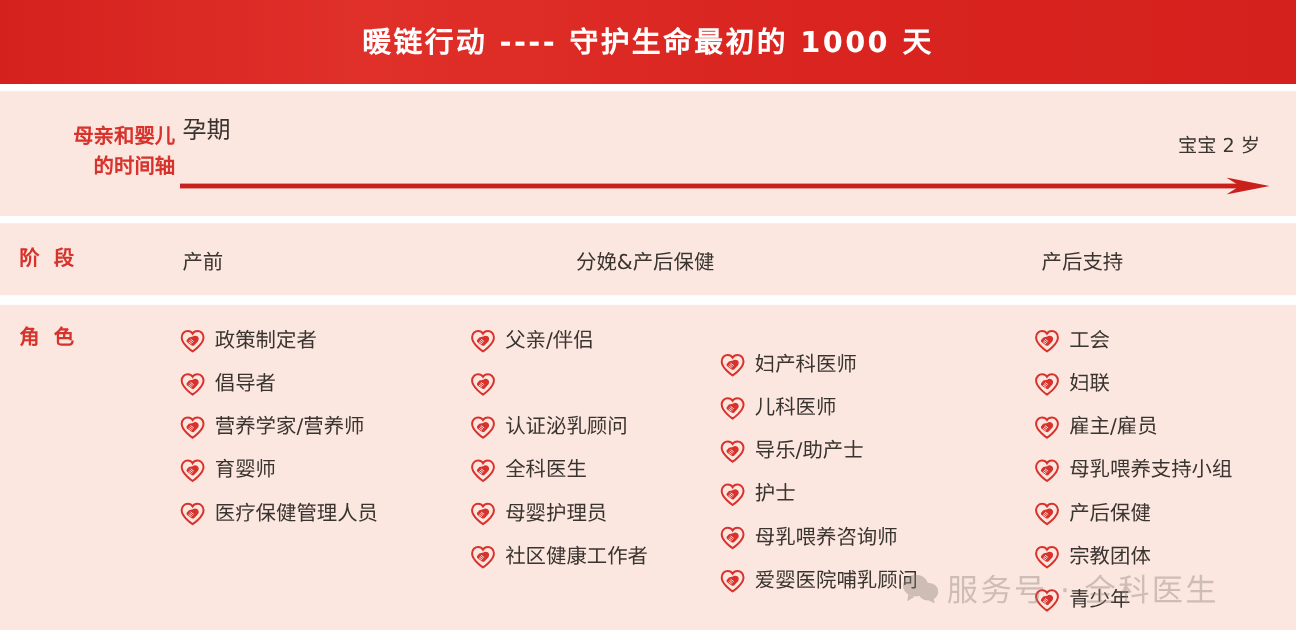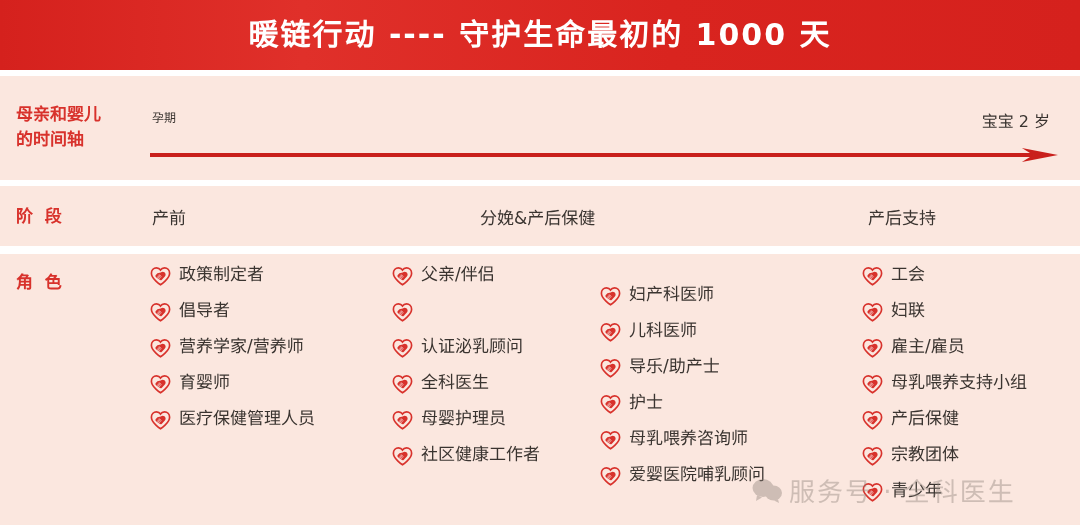--- a/index.html
+++ b/index.html
@@ -23,61 +23,62 @@
     position: absolute;
     left: 0; top: 0;
     width: 1080px; height: 70px;
     background: linear-gradient(90deg, #d5211d 0%, #e0302a 28%, #d9241f 62%, #d5211d 100%);
     display: flex;
     align-items: center;
     justify-content: center;
   }
   .banner-title {
     color: #ffffff;
-    font-size: 30px;
+    font-size: 24px;
     font-weight: 700;
     letter-spacing: 2px;
     line-height: 1;
     white-space: nowrap;
   }
 
   
   .band {
     position: absolute;
     left: 0;
     width: 1080px;
     background: #fbe7df;
   }
   .row-label {
     position: absolute;
     color: #d8322c;
     font-weight: 700;
     font-size: 17px;
     line-height: 25px;
     white-space: pre;
+    text-align: right;
   }
 
   
   #timeline-band { top: 76px; height: 104px; }
   #timeline-label {
     left: 16px;
     top: 26px;
     width: 130px;
   }
   .tl-track {
     position: absolute;
     left: 150px;
     right: 22px;
     top: 0;
     height: 104px;
   }
   .tl-start {
     position: absolute;
-    left: 2px; top: 32px;
-    font-size: 12px;
+    left: 2px; top: 16px;
+    font-size: 20px;
     color: #3a3430;
     white-space: nowrap;
   }
   .tl-end {
     position: absolute;
     right: 8px; top: 32px;
     font-size: 16px;
     color: #3a3430;
     white-space: nowrap;
   }
@@ -102,21 +103,21 @@
 
   
   #roles-band { top: 254px; height: 271px; }
   #roles-label { left: 16px; top: 16px; }
   .role-col {
     position: absolute;
     top: 12px;
   }
   .role-item {
     display: flex;
-    align-items: flex-start;
+    align-items: center;
     height: 36px;
     white-space: nowrap;
   }
   .role-icon {
     flex: 0 0 auto;
     width: 21px; height: 21px;
     margin-right: 8px;
     display: block;
   }
   .role-icon svg { display: block; width: 21px; height: 21px; }

